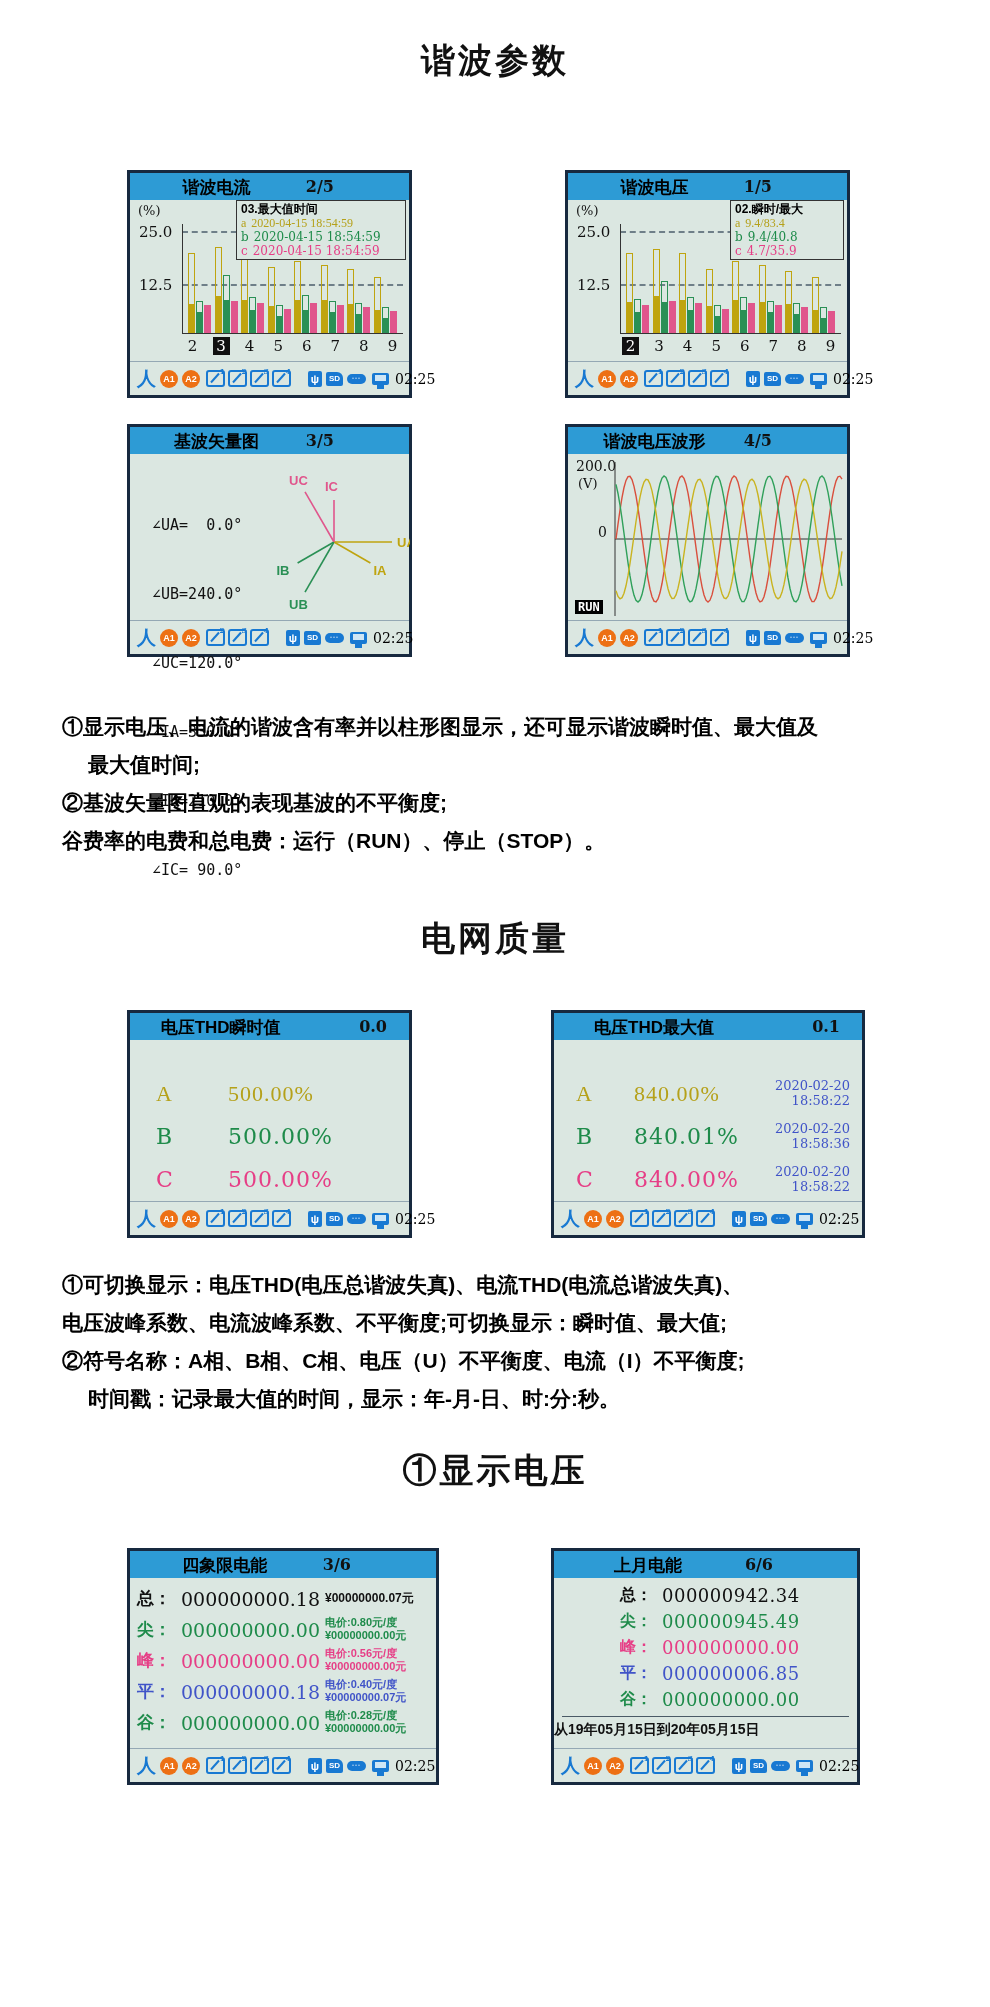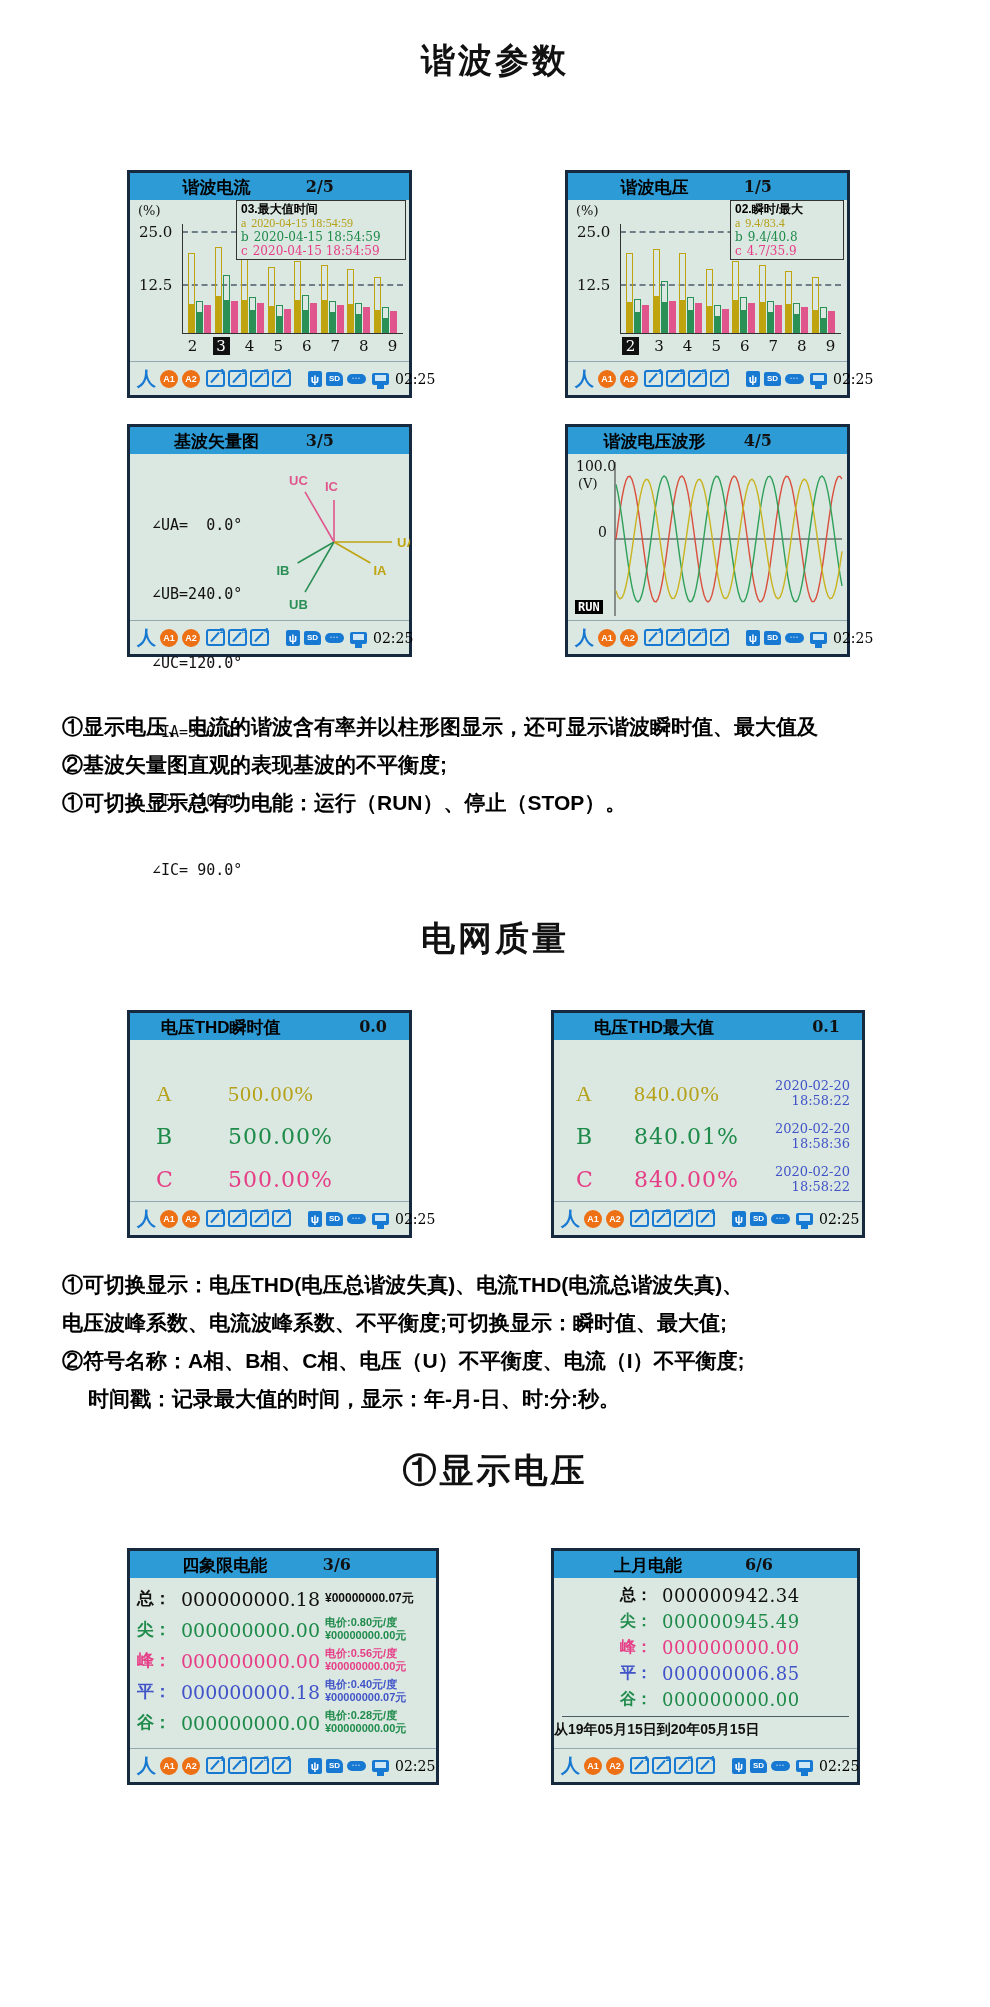--- a/index.html
+++ b/index.html
@@ -460,21 +460,21 @@
         <span class="sb-time">02:25</span>
       </div>
   </div>
 
   <div class="screen" style="left:565px;top:424px;width:285px;height:233px;">
     <div class="scr-head">
       <span class="scr-title">谐波电压波形</span>
       <span class="scr-page">4/5</span>
     </div>
     <div class="scr-body">
-      <span class="wv-ymax">100.0</span>
+      <span class="wv-ymax">200.0</span>
       <span class="wv-yunit">(V)</span>
       <span class="wv-zero">0</span>
       <svg class="wave" width="230" height="158">
           <line x1="1" y1="2" x2="1" y2="156" stroke="#333"></line>
           <line x1="1" y1="79" x2="228" y2="79" stroke="#333"></line>
           <path d="M2,79.0L4,64.1L6,50.0L8,37.6L10,27.5L12,20.4L14,16.6L16,16.3L18,19.6L20,26.3L22,36.0L24,48.2L26,62.0L28,76.9L30,91.9L32,106.1L34,118.8L36,129.2L38,136.8L40,141.1L42,141.8L44,139.0L46,132.8L48,123.5L50,111.7L52,98.0L54,83.2L56,68.2L58,53.8L60,40.8L62,30.1L64,22.1L66,17.3L68,16.0L70,18.4L72,24.2L74,33.1L76,44.6L78,58.0L80,72.7L82,87.7L84,102.3L86,115.5L88,126.6L90,135.0L92,140.2L94,142.0L96,140.2L98,134.9L100,126.4L102,115.2L104,101.9L106,87.4L108,72.4L110,57.7L112,44.3L114,32.8L116,24.0L118,18.3L120,16.0L122,17.4L124,22.2L126,30.3L128,41.1L130,54.1L132,68.5L134,83.5L136,98.3L138,112.0L140,123.7L142,133.0L144,139.1L146,141.9L148,141.0L150,136.7L152,129.0L154,118.5L156,105.8L158,91.5L160,76.5L162,61.7L164,47.9L166,35.8L168,26.1L170,19.5L172,16.3L174,16.6L176,20.5L178,27.7L180,37.9L182,50.3L184,64.4L186,79.4L188,94.3L190,108.3L192,120.7L194,130.7L196,137.7L198,141.5L200,141.6L202,138.2L204,131.5L206,121.7L208,109.5L210,95.6L212,80.8L214,65.8L216,51.6L218,38.9L220,28.6L222,21.1L224,16.8L226,16.2L228,19.1" fill="none" stroke="#d94f3d" stroke-width="1.4"></path>
           <path d="M2,24.4L4,33.5L6,45.1L8,58.6L10,73.3L12,88.3L14,102.8L16,115.9L18,127.0L20,135.3L22,140.4L24,142.0L26,140.0L28,134.6L30,126.0L32,114.7L34,101.4L36,86.8L38,71.8L40,57.2L42,43.8L44,32.4L46,23.7L48,18.1L50,16.0L52,17.5L54,22.5L56,30.7L58,41.6L60,54.7L62,69.1L64,84.1L66,98.9L68,112.5L70,124.1L72,133.3L74,139.3L76,141.9L78,140.9L80,136.4L82,128.7L84,118.1L86,105.3L88,91.0L90,76.0L92,61.1L94,47.3L96,35.3L98,25.8L100,19.3L102,16.2L104,16.7L106,20.7L108,28.1L110,38.3L112,50.8L114,65.0L116,79.9L118,94.8L120,108.8L122,121.1L124,131.0L126,138.0L128,141.5L130,141.6L132,138.0L134,131.1L136,121.3L138,109.0L140,95.1L142,80.2L144,65.2L146,51.1L148,38.5L150,28.2L152,20.8L154,16.8L156,16.2L158,19.3L160,25.7L162,35.2L164,47.1L166,60.9L168,75.7L170,90.7L172,105.1L174,117.9L176,128.5L178,136.3L180,140.9L182,141.9L184,139.4L186,133.4L188,124.3L190,112.6L192,99.1L194,84.4L196,69.3L198,54.9L200,41.8L202,30.8L204,22.6L206,17.5L208,16.0L210,18.1L212,23.6L214,32.3L216,43.6L218,56.9L220,71.5L222,86.6L224,101.2L226,114.5L228,125.8" fill="none" stroke="#2fa05a" stroke-width="1.4"></path>
           <path d="M2,130.8L4,136.4L6,138.8L8,137.7L10,133.3L12,125.8L14,115.7L16,103.4L18,89.8L20,75.6L22,61.5L24,48.5L26,37.1L28,28.2L30,22.1L32,19.3L34,19.9L36,23.9L38,30.9L40,40.8L42,52.7L44,66.2L46,80.4L48,94.6L50,107.8L52,119.4L54,128.7L56,135.2L58,138.5L60,138.4L62,134.9L64,128.2L66,118.8L68,107.0L70,93.7L72,79.6L74,65.4L76,52.0L78,40.1L80,30.4L82,23.5L84,19.8L86,19.4L88,22.4L90,28.7L92,37.8L94,49.2L96,62.4L98,76.4L100,90.7L102,104.3L104,116.4L106,126.4L108,133.7L110,137.9L112,138.7L114,136.2L116,130.4L118,121.7L120,110.5L122,97.5L124,83.5L126,69.3L128,55.6L130,43.2L132,32.9L134,25.1L136,20.5L138,19.2L140,21.3L142,26.6L144,35.0L146,45.8L148,58.6L150,72.5L152,86.7L154,100.6L156,113.2L158,123.8L160,132.0L162,137.1L164,138.8L166,137.2L168,132.3L170,124.4L172,113.8L174,101.3L176,87.5L178,73.2L180,59.3L182,46.5L184,35.5L186,27.0L188,21.5L190,19.2L192,20.3L194,24.8L196,32.4L198,42.6L200,54.9L202,68.5L204,82.8L206,96.8L208,109.8L210,121.1L212,130.0L214,136.0L216,138.7L218,138.0L220,134.0L222,126.9L224,117.0L226,105.0L228,91.4" fill="none" stroke="#c9b31f" stroke-width="1.4"></path>
         </svg>
       <span class="run">RUN</span>
@@ -506,22 +506,23 @@
         <span class="sb-serial">⋯</span>
         <span class="sb-monitor">
           <i></i>
         </span>
         <span class="sb-time">02:25</span>
       </div>
   </div>
 
   <div class="notes" style="left:62px;top:708px;width:890px;">
     <div>①显示电压、电流的谐波含有率并以柱形图显示，还可显示谐波瞬时值、最大值及</div>
+    <div class="indent">最大值时间;</div>
     <div>②基波矢量图直观的表现基波的不平衡度;</div>
-    <div>①可切换显示总有功电能：运行（RUN）、停止（STOP）。</div>
+    <div>谷费率的电费和总电费：运行（RUN）、停止（STOP）。</div>
   </div>
 
   <div class="sec-title" style="top:916px;">电网质量</div>
 
   <div class="screen" style="left:127px;top:1010px;width:285px;height:228px;">
     <div class="scr-head">
       <span class="scr-title" style="left:5%;width:55%;">电压THD瞬时值</span>
       <span class="scr-page right">0.0</span>
     </div>
     <div class="scr-body thd-body">

